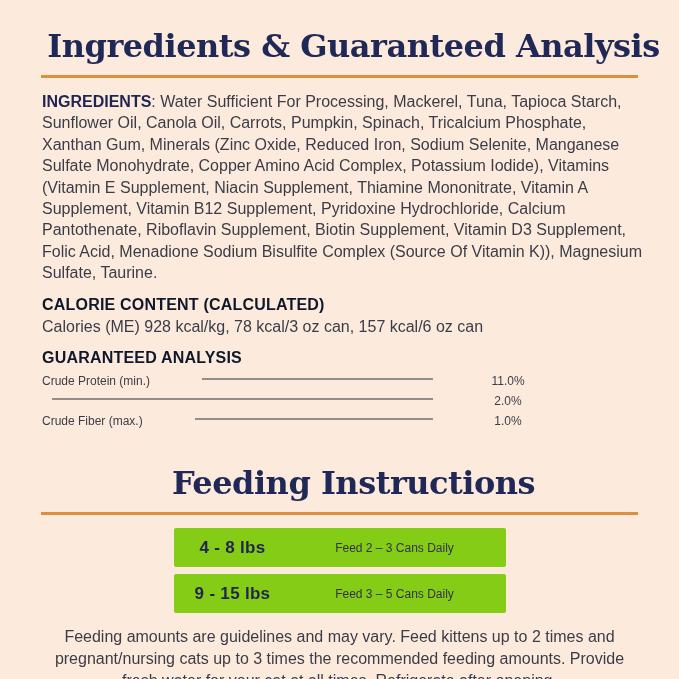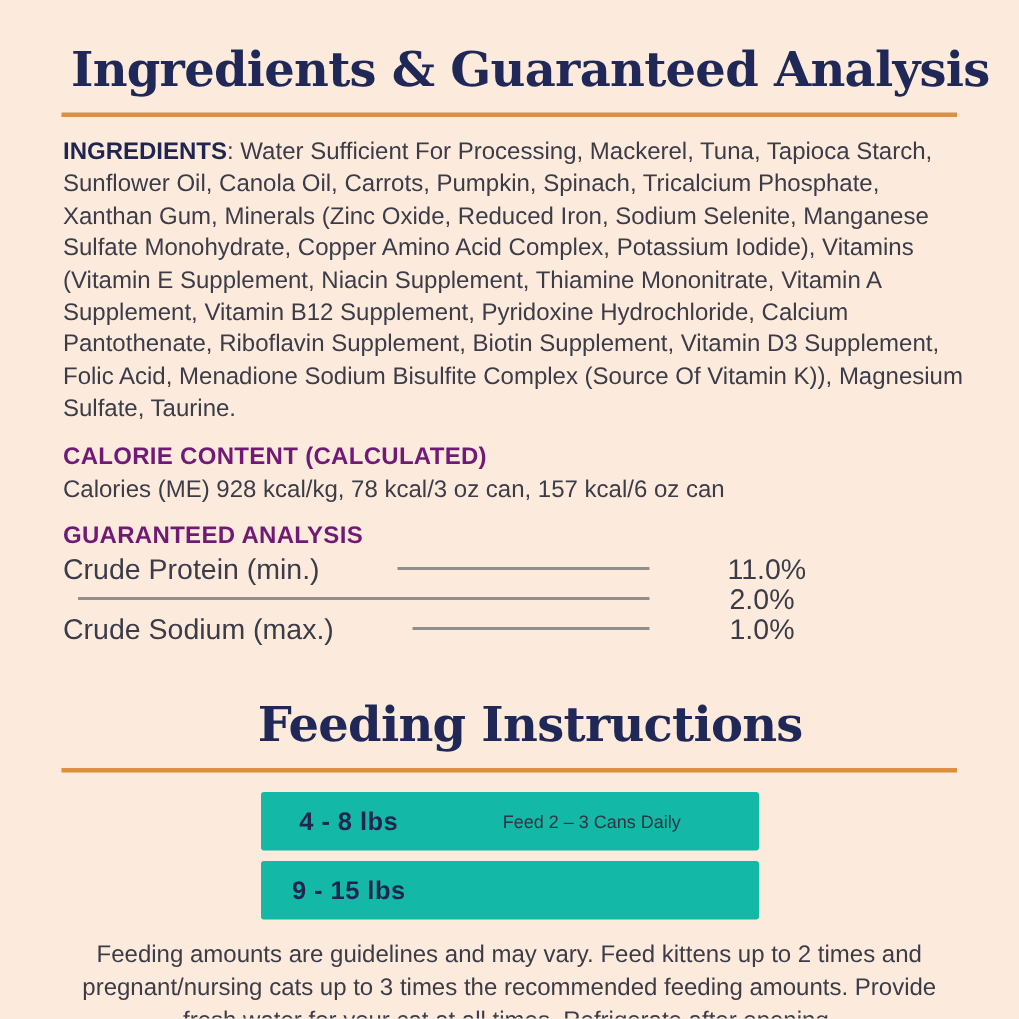--- a/index.html
+++ b/index.html
@@ -46,38 +46,38 @@
   .ingredients-para {
     width: 600px;
     margin: 13px 0 0 42px;
   }
   .bold-navy {
     font-weight: bold;
     color: #1f2450;
   }
   .sub-heading {
     font-weight: bold;
-    color: #701a75;
+    color: #0f172a;
     font-size: 16px;
     line-height: 21px;
     margin: 10px 0 0 42px;
     letter-spacing: 0.2px;
   }
   .calorie-line {
     margin: 1px 0 0 42px;
   }
   .analysis-table {
     width: 489px;
     margin: 3px 0 0 42px;
   }
   .analysis-row {
     display: flex;
     align-items: center;
     height: 20px;
-    font-size: 19px;
+    font-size: 12px;
     color: #3c3c49;
     gap: 42px;
   }
   .analysis-leader {
     flex: 1;
     border-bottom: 2px solid #918f8b;
     margin: 0 10px 0 10px;
     transform: translateY(-2px);
   }
   .analysis-value {
@@ -85,21 +85,21 @@
     text-align: center;
   }
   .feeding-title {
     margin-top: 32px;
   }
   .feeding-table {
     margin: 13px auto 0 auto;
     width: 332px;
   }
   .feeding-row {
-    background: #14b8a6;
+    background: #84cc16;
     height: 39px;
     display: flex;
     align-items: center;
     margin-bottom: 7px;
     border-radius: 2px;
   }
   .feeding-weight {
     width: 118px;
     text-align: center;
     font-weight: bold;
@@ -142,34 +142,35 @@
     <div class="analysis-row">
       <span>Crude Protein (min.)</span>
       <span class="analysis-leader"></span>
       <span class="analysis-value">11.0%</span>
     </div>
     <div class="analysis-row">
       <span class="analysis-leader"></span>
       <span class="analysis-value">2.0%</span>
     </div>
     <div class="analysis-row">
-      <span>Crude Sodium (max.)</span>
+      <span>Crude Fiber (max.)</span>
       <span class="analysis-leader"></span>
       <span class="analysis-value">1.0%</span>
     </div>
   </div>
 
   <h1 class="section-title feeding-title">Feeding Instructions</h1>
   <div class="orange-rule"></div>
 
   <div class="feeding-table">
     <div class="feeding-row">
       <span class="feeding-weight">4 - 8 lbs</span>
       <span class="feeding-instruction">Feed 2 – 3 Cans Daily</span>
     </div>
     <div class="feeding-row">
       <span class="feeding-weight">9 - 15 lbs</span>
+      <span class="feeding-instruction">Feed 3 –  5 Cans Daily</span>
     </div>
   </div>
 
   <p class="feeding-note">Feeding amounts are guidelines and may vary. Feed kittens up to 2 times and pregnant/nursing cats up to 3 times the recommended feeding amounts. Provide fresh water for your cat at all times. Refrigerate after opening.</p>
 
 </div>
 
 </body></html>

